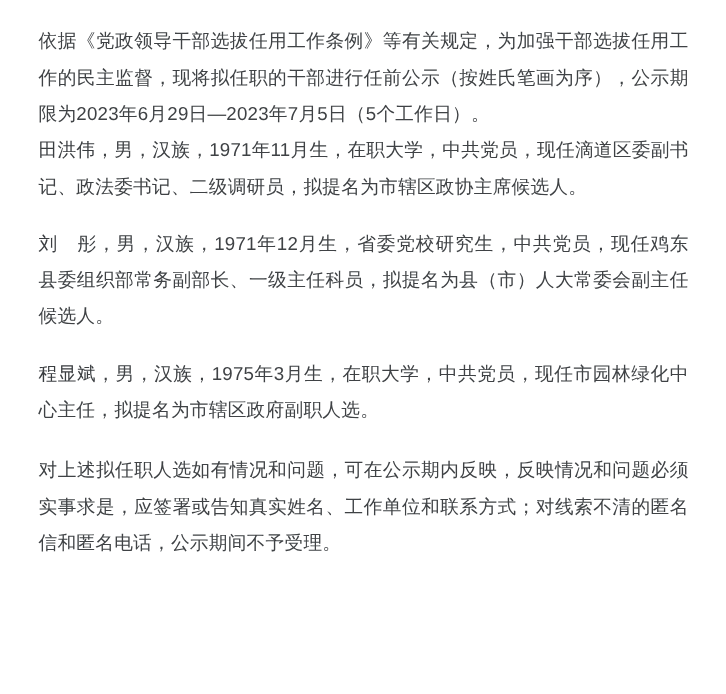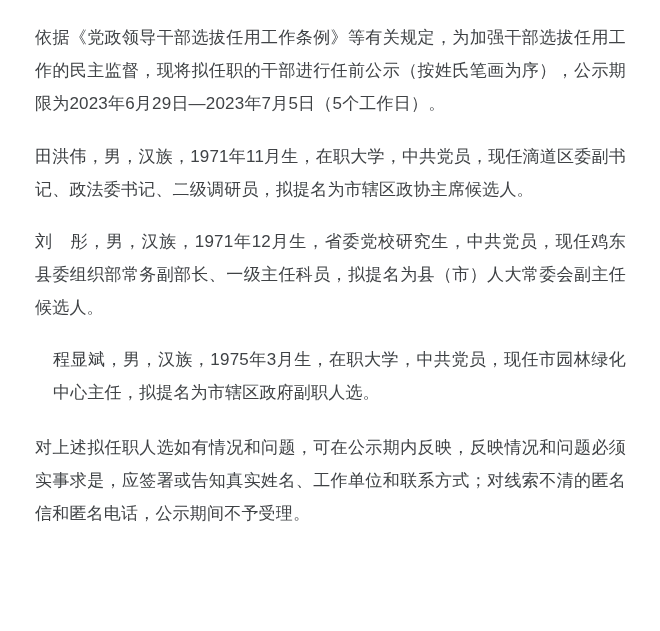--- a/index.html
+++ b/index.html
@@ -23,25 +23,24 @@
   }
   .doc p {
     margin: 0 0 19px 0;
     font-size: 17px;
     line-height: 33px;
     letter-spacing: 0.2px;
     text-align: justify;
     color: #3f4245;
   }
   .doc p.intro {
-    margin-bottom: 20px;
+    margin-bottom: 0;
   }
   .doc p.person-4 {
     margin-bottom: 22px;
-    margin-left: 18px;
   }
   .doc p.feedback {
     margin-bottom: 17px;
   }
   .person-name {
     font-weight: 400;
     color: #3a3d40;
   }
 </style>
 </head>

